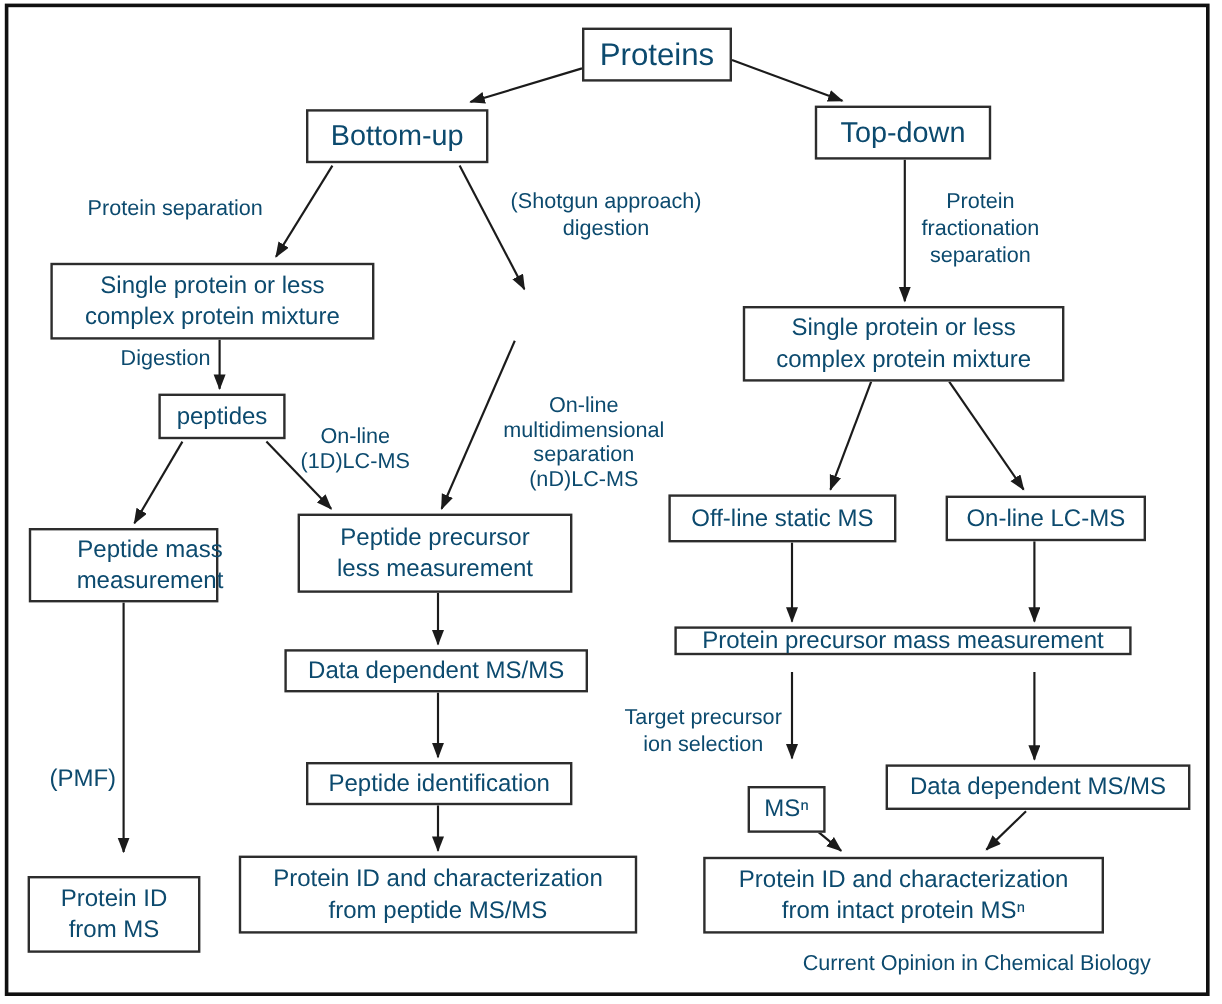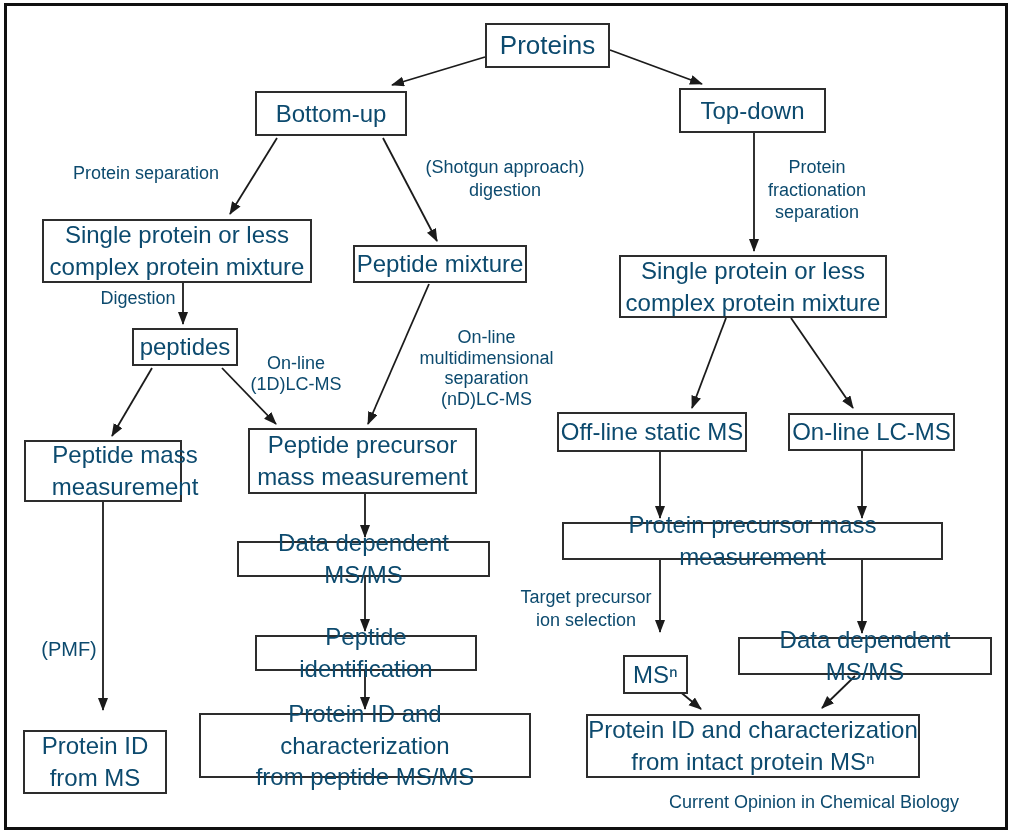--- a/index.html
+++ b/index.html
@@ -10,21 +10,21 @@
   }
   .frame{
     position:absolute;left:4px;top:3px;width:1004px;height:827px;
     border:3px solid #101010;box-sizing:border-box;background:transparent;
   }
   .arrows{position:absolute;left:0;top:0;}
   .arrows line{stroke:#1b1b1b;stroke-width:1.8;}
   .node{
     position:absolute;box-sizing:border-box;border:2px solid #2d2d2d;background:#ffffff;
     display:flex;align-items:center;justify-content:center;
-    text-align:center;white-space:pre-line;font-size:24px;line-height:1.32;
+    text-align:center;white-space:pre-line;font-size:20px;line-height:1.32;
   }
   .node-title{font-size:26px;}
   .node-branch{font-size:24px;}
   .lbl{
     position:absolute;white-space:pre-line;text-align:center;
     font-size:18px;line-height:1.25;
   }
   .lbl-tight{line-height:1.15;}
   .pmf{font-size:20px;}
   .credit{position:absolute;left:640px;top:792px;width:348px;text-align:center;font-size:18px;}
@@ -63,37 +63,36 @@
     <line x1="862" y1="560" x2="862" y2="633" marker-end="url(#ah)"></line>
     <line x1="661" y1="676" x2="701" y2="709" marker-end="url(#ah)"></line>
     <line x1="855" y1="676" x2="822" y2="708" marker-end="url(#ah)"></line>
   </svg>
 
   <div class="node node-title" style="left:485px;top:23px;width:125px;height:45px;">Proteins</div>
   <div class="node node-branch" style="left:255px;top:91px;width:152px;height:45px;">Bottom-up</div>
   <div class="node node-branch" style="left:679px;top:88px;width:147px;height:45px;">Top-down</div>
   <div class="node" style="left:42px;top:219px;width:270px;height:64px;">Single protein or less
 complex protein mixture</div>
-  <div class="node" style="left:353px;top:245px;width:174px;height:38px;">Peptide mixture</div>
   <div class="node" style="left:132px;top:328px;width:106px;height:38px;">peptides</div>
   <div class="node" style="left:24px;top:440px;width:158px;height:62px;padding-left:44px;">Peptide mass
 measurement</div>
   <div class="node" style="left:248px;top:428px;width:229px;height:66px;">Peptide precursor
-mass measurement</div>
+less measurement</div>
   <div class="node" style="left:237px;top:541px;width:253px;height:36px;">Data dependent MS/MS</div>
   <div class="node" style="left:255px;top:635px;width:222px;height:36px;">Peptide identification</div>
   <div class="node" style="left:23px;top:714px;width:144px;height:64px;margin-top:16px;">Protein ID
 from MS</div>
   <div class="node" style="left:199px;top:713px;width:332px;height:65px;">Protein ID and characterization
 from peptide MS/MS</div>
   <div class="node" style="left:619px;top:255px;width:268px;height:63px;">Single protein or less
 complex protein mixture</div>
   <div class="node" style="left:557px;top:412px;width:190px;height:40px;">Off-line static MS</div>
   <div class="node" style="left:788px;top:413px;width:167px;height:38px;">On-line LC-MS</div>
-  <div class="node" style="left:562px;top:522px;width:381px;height:38px;">Protein precursor mass measurement</div>
+  <div class="node" style="left:562px;top:522px;width:381px;height:24px;">Protein precursor mass measurement</div>
   <div class="node" style="left:623px;top:636px;width:65px;height:39px;margin-top:19px;">MSⁿ</div>
   <div class="node" style="left:738px;top:637px;width:254px;height:38px;">Data dependent MS/MS</div>
   <div class="node" style="left:586px;top:714px;width:334px;height:64px;">Protein ID and characterization
 from intact protein MSⁿ</div>
 
   <div class="lbl" style="left:56px;top:162px;width:180px;">Protein separation</div>
   <div class="lbl" style="left:405px;top:156px;width:200px;">(Shotgun approach)
 digestion</div>
   <div class="lbl" style="left:756px;top:156px;width:122px;">Protein
 fractionation

